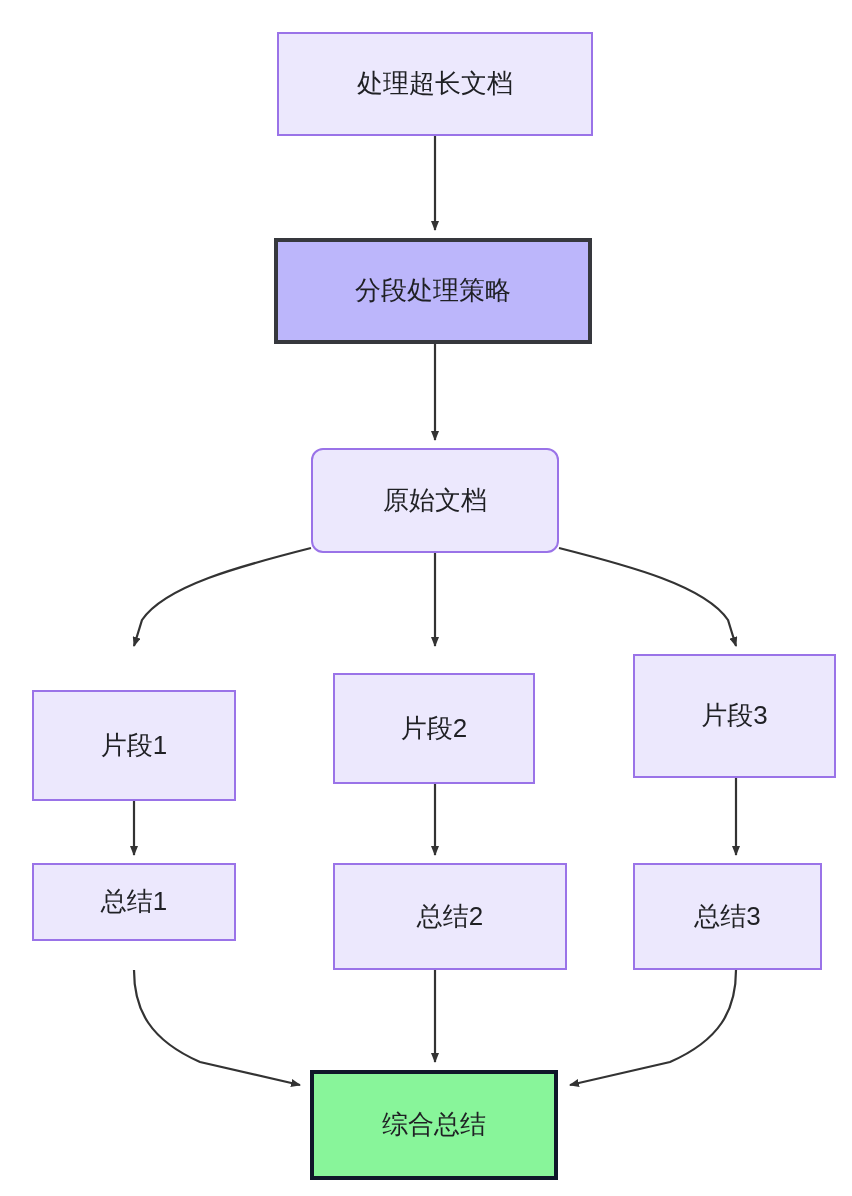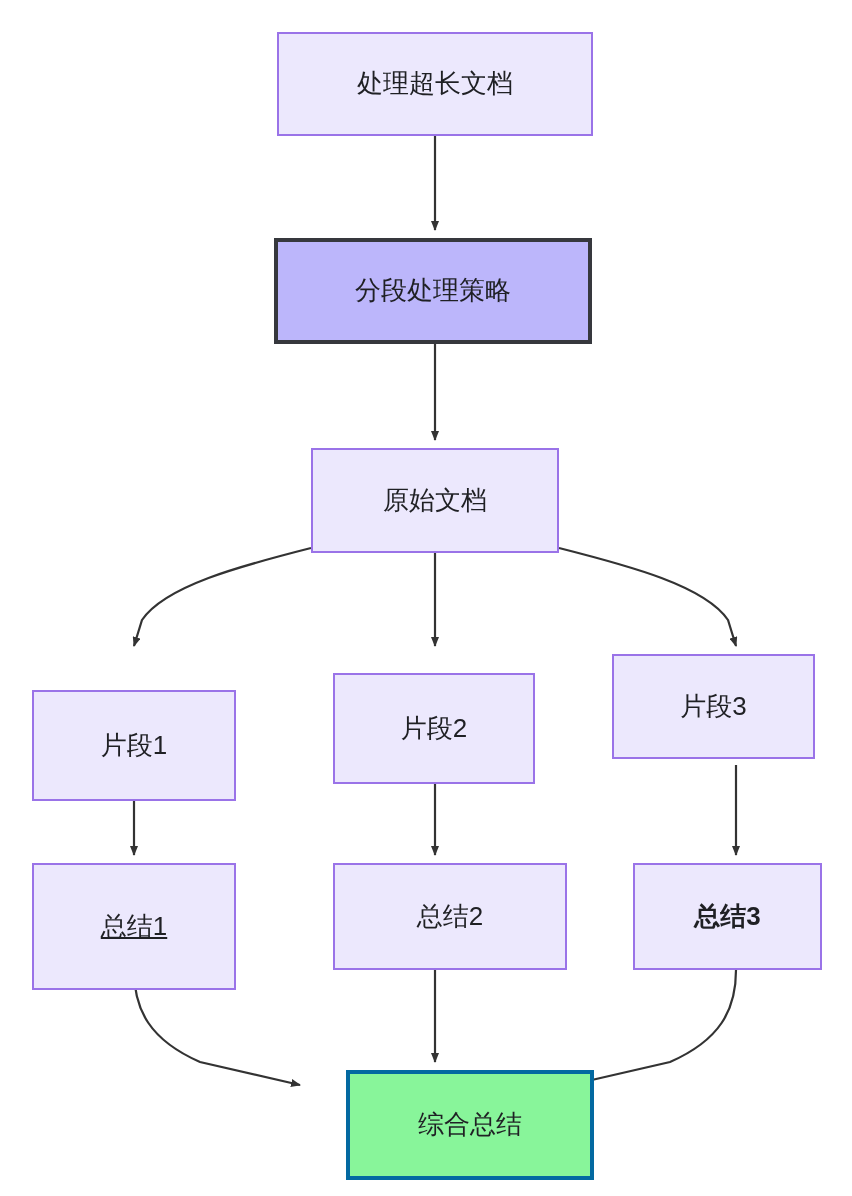--- a/index.html
+++ b/index.html
@@ -44,23 +44,22 @@
     border: 2px solid #9a73e8;
     font-size: 26px;
   }
   .node-strategy {
     background: #bcb6fb;
     border: 4px solid #36383d;
     font-size: 26px;
   }
   .node-final {
     background: #88f59a;
-    border: 4px solid #0369a1;
+    border: 4px solid #0f172a;
     font-size: 26px;
-    margin-left: 36px;
   }
 </style>
 </head>
 <body>
 
 <div id="diagram-root">
 
   <svg id="edge-layer" viewBox="0 0 852 1196" width="852" height="1196" xmlns="http://www.w3.org/2000/svg">
     <defs>
       <marker id="arrowhead" markerWidth="10" markerHeight="8" refX="9" refY="4" orient="auto" markerUnits="userSpaceOnUse">
@@ -92,45 +91,45 @@
   </svg>
 
   <div class="node node-strategy" style="left:274px; top:238px; width:318px; height:106px;">
     <span>分段处理策略</span>
   </div>
 
   <div class="node node-default" style="left:277px; top:32px; width:316px; height:104px;">
     <span>处理超长文档</span>
   </div>
 
-  <div class="node node-default" style="left:311px; top:448px; width:248px; height:105px;">
+  <div class="node node-default" style="left:311px; top:448px; width:248px; height:105px;border-radius:12px;">
     <span>原始文档</span>
   </div>
 
   <div class="node node-default" style="left:32px; top:654px; width:204px; height:111px;margin-top:36px;">
     <span>片段1</span>
   </div>
 
   <div class="node node-default" style="left:333px; top:654px; width:202px; height:111px;margin-top:19px;">
     <span>片段2</span>
   </div>
 
-  <div class="node node-default" style="left:612px; top:654px; width:203px; height:105px;">
+  <div class="node node-default" style="left:633px; top:654px; width:203px; height:124px;">
     <span>片段3</span>
   </div>
 
-  <div class="node node-default" style="left:32px; top:863px; width:204px; height:127px;text-decoration:underline;">
+  <div class="node node-default" style="left:32px; top:863px; width:204px; height:78px;">
     <span>总结1</span>
   </div>
 
   <div class="node node-default" style="left:333px; top:863px; width:234px; height:107px;">
     <span>总结2</span>
   </div>
 
-  <div class="node node-default" style="left:633px; top:863px; width:189px; height:107px;font-weight:bold;">
+  <div class="node node-default" style="left:633px; top:863px; width:189px; height:107px;">
     <span>总结3</span>
   </div>
 
   <div class="node node-final" style="left:310px; top:1070px; width:248px; height:110px;">
     <span>综合总结</span>
   </div>
 
 </div>
 
 </body></html>

